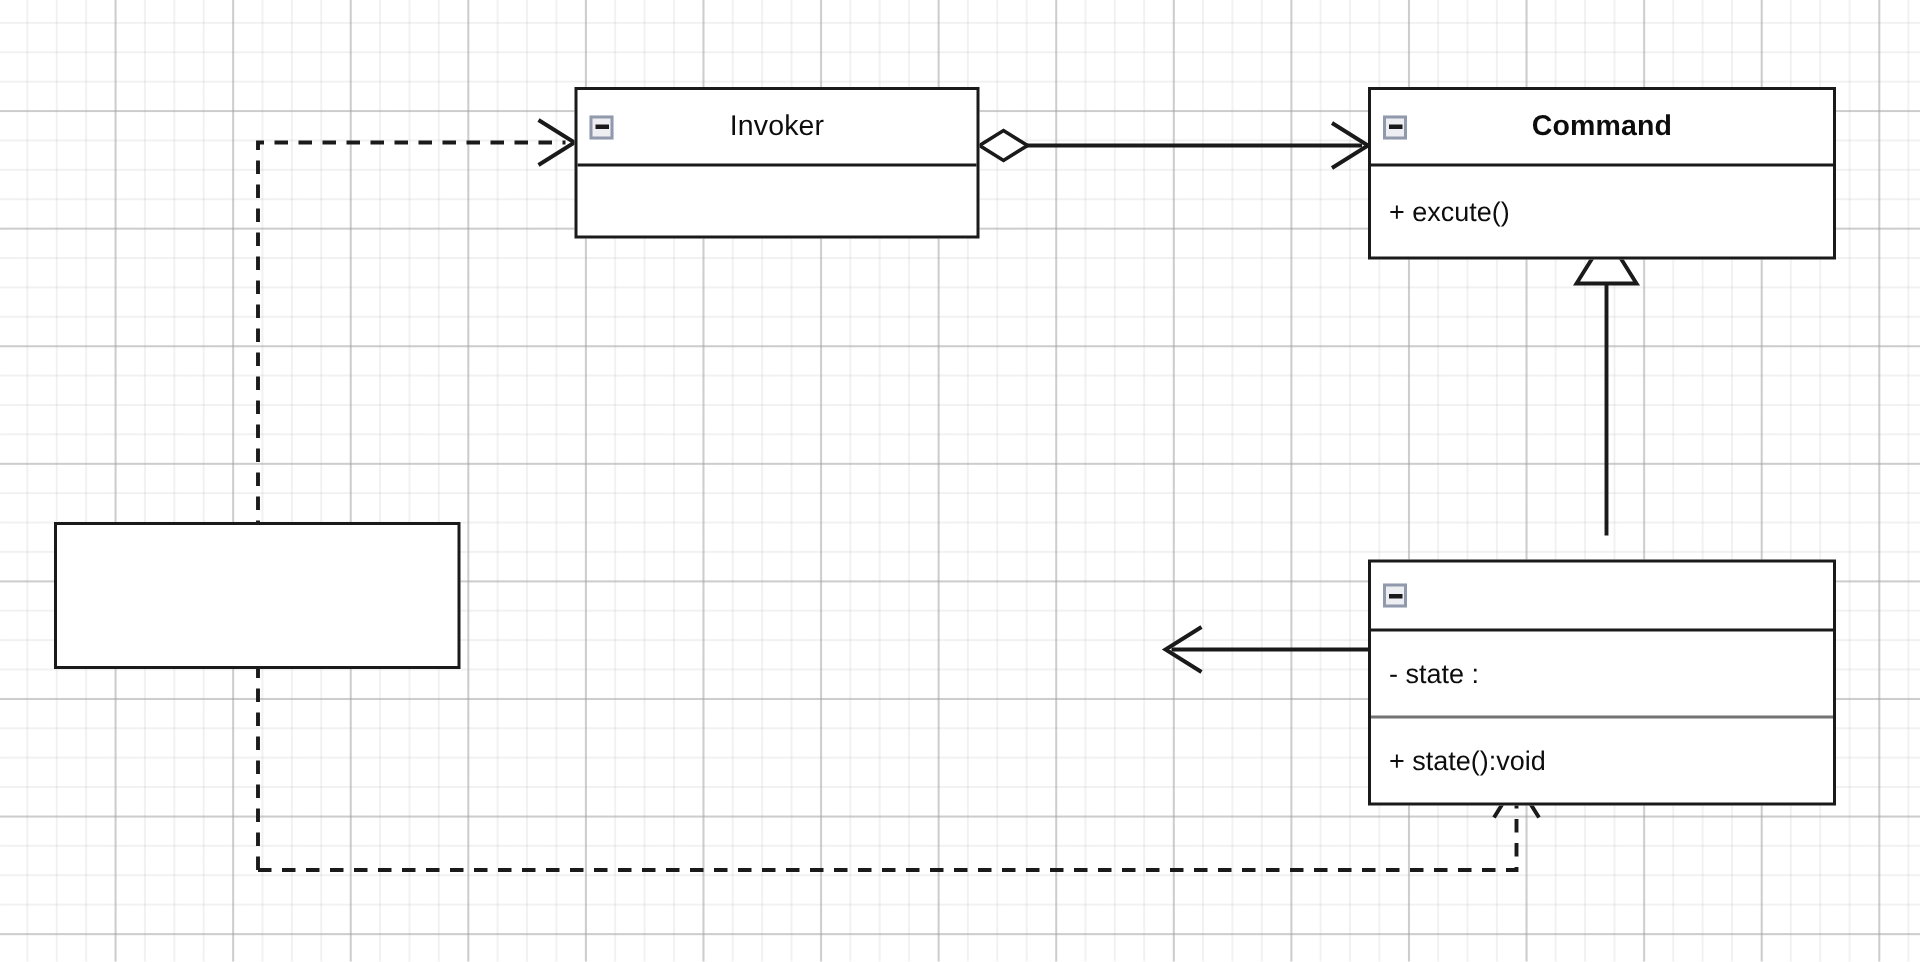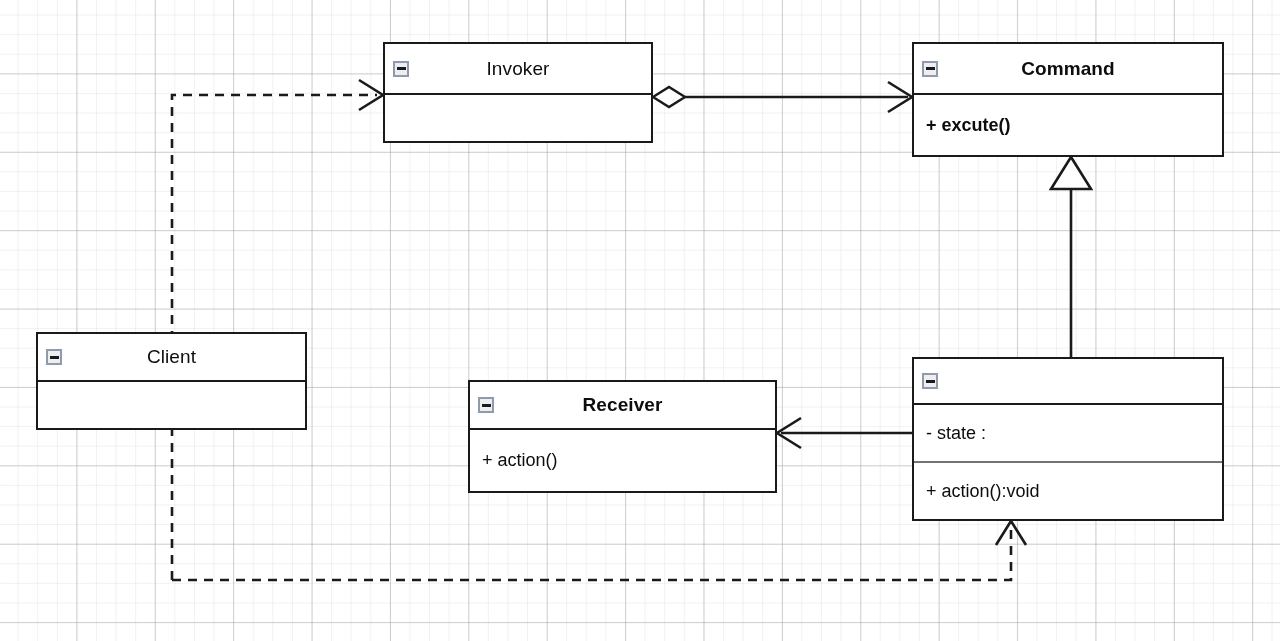--- a/index.html
+++ b/index.html
@@ -29,20 +29,21 @@
     position:absolute;left:0;top:0;width:1280px;height:641px;
     pointer-events:none;
   }
   .uml-class{
     position:absolute;
     box-sizing:border-box;
     background:#ffffff;
     border:2px solid #1a1a1a;
     display:flex;
     flex-direction:column;
+    margin-top:16px;
   }
   .compartment{
     box-sizing:border-box;
     position:relative;
     display:flex;
     align-items:center;
   }
   .comp-title{
     justify-content:center;
     border-bottom:2px solid #1a1a1a;
@@ -125,54 +126,37 @@
     <div class="compartment comp-body" style="flex:1;"></div>
   </div>
 
   <div class="uml-class" style="left:912px;top:42px;width:312px;height:115px;">
     <div class="compartment comp-title" style="height:51px;">
       <span class="collapse-icon">
           <i></i>
         </span>
       <span class="title-text title-bold">Command</span>
     </div>
-    <div class="compartment comp-body" style="flex:1;font-weight:bold;">
+    <div class="compartment comp-body" style="flex:1;">
       <span class="member-text">+ excute()</span>
     </div>
   </div>
 
   <div class="uml-class" style="left:36px;top:332px;width:271px;height:98px;">
-    <div class="compartment comp-title" style="height:48px;">
-      <span class="collapse-icon">
-          <i></i>
-        </span>
-      <span class="title-text">Client</span>
-    </div>
     <div class="compartment comp-body" style="flex:1;"></div>
   </div>
 
-  <div class="uml-class" style="left:468px;top:380px;width:309px;height:113px;">
-    <div class="compartment comp-title" style="height:48px;">
-      <span class="collapse-icon">
-          <i></i>
-        </span>
-      <span class="title-text title-bold">Receiver</span>
-    </div>
-    <div class="compartment comp-body" style="flex:1;">
-      <span class="member-text">+ action()</span>
-    </div>
-  </div>
 
   <div class="uml-class" style="left:912px;top:357px;width:312px;height:164px;">
     <div class="compartment comp-title" style="height:46px;">
       <span class="collapse-icon">
           <i></i>
         </span>
     </div>
     <div class="compartment comp-body comp-sep" style="height:58px;">
       <span class="member-text">- state :</span>
     </div>
     <div class="compartment comp-body" style="flex:1;">
-      <span class="member-text">+ action():void</span>
+      <span class="member-text">+ state():void</span>
     </div>
   </div>
 
 </div>
 
 </body></html>

